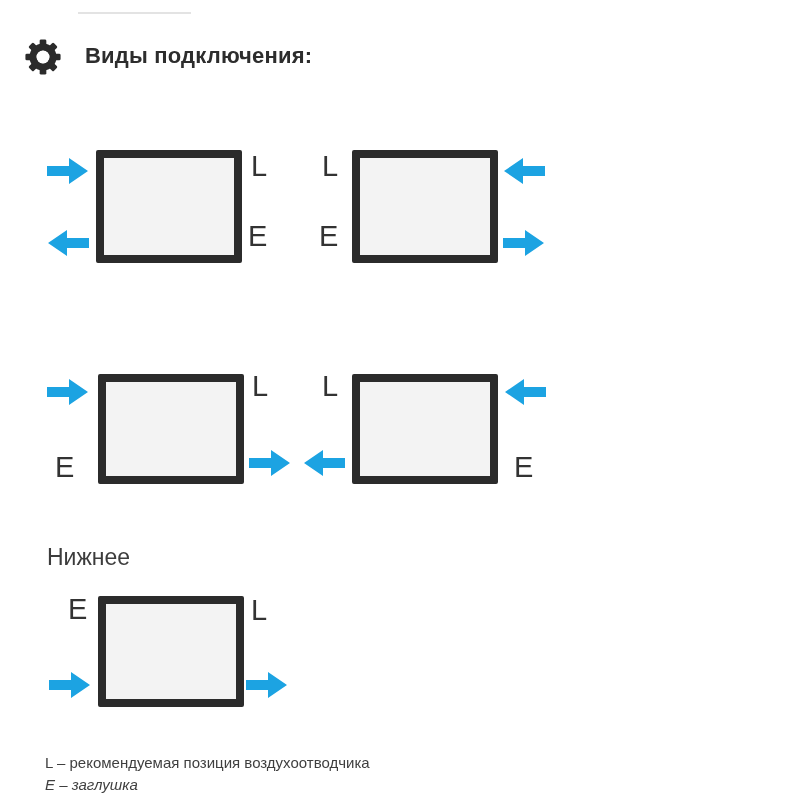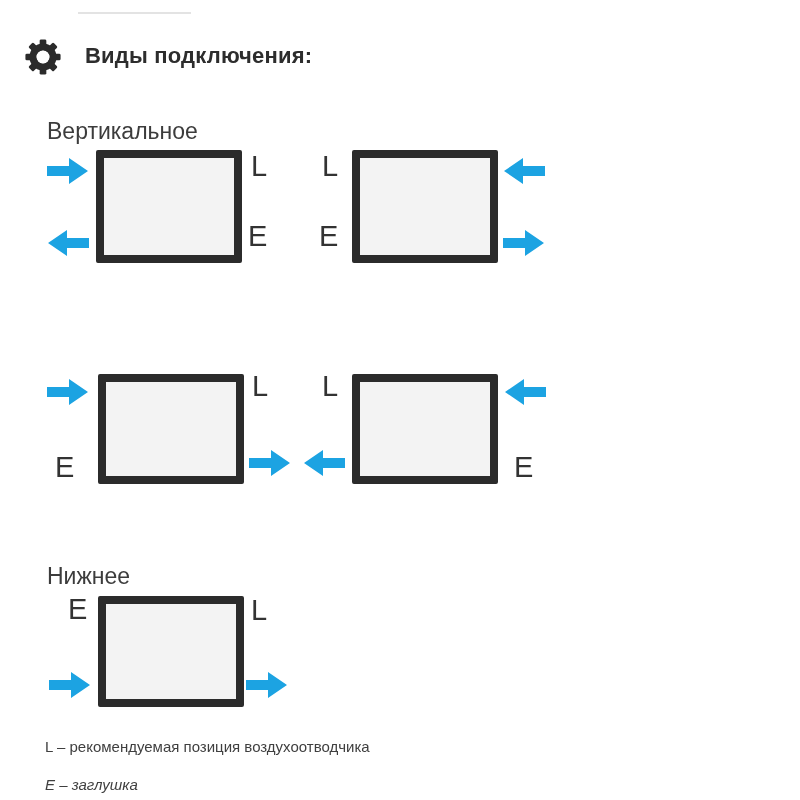--- a/index.html
+++ b/index.html
@@ -37,21 +37,21 @@
     font-size: 22px; font-weight: 700; color: #2d2d2d; line-height: 1.2;
     letter-spacing: 0.2px;
   }
   
   .heading {
     position: absolute;
     font-size: 23px; font-weight: 400; color: #3c3c3c; line-height: 1;
   }
   .h-s1 { left: 47px; top: 108px; }
   .h-s2 { left: 47px; top: 330px; }
-  .h-s3 { left: 47px; top: 553px; }
+  .h-s3 { left: 47px; top: 534px; }
   
   .radiator {
     position: absolute;
     box-sizing: border-box;
     border: 8px solid #2b2b2b;
     background: #f3f3f3;
     border-radius: 2px;
     width: 146px;
   }
   .r-1a { left: 96px;  top: 138px; height: 113px; }
@@ -86,21 +86,21 @@
   .a-2a-out { left: 249px; top: 437px; }
   .a-2b-out { left: 303px; top: 437px; }
   .a-2b-in  { left: 504px; top: 366px; }
   .a-3-in   { left: 49px;  top: 659px; }
   .a-3-out  { left: 246px; top: 659px; }
   
   .legend-line {
     position: absolute;
     font-size: 15px; color: #3f3f3f; line-height: 1.2;
   }
-  .lg-1 { left: 45px; top: 726px; }
+  .lg-1 { left: 45px; top: 742px; }
   .lg-2 { left: 45px; top: 764px; font-style: italic; }
 </style>
 </head>
 <body>
 
 <div id="canvas">
 
   <div class="crop-top"></div>
 
   <span class="hdr-icon">
@@ -114,21 +114,20 @@
         <rect x="16.5" y="1.5" width="7" height="8" rx="1.5" transform="rotate(225 20 20)"></rect>
         <rect x="16.5" y="1.5" width="7" height="8" rx="1.5" transform="rotate(270 20 20)"></rect>
         <rect x="16.5" y="1.5" width="7" height="8" rx="1.5" transform="rotate(315 20 20)"></rect>
       </g>
       <circle cx="20" cy="20" r="10.5" fill="none" stroke="#2b2b2b" stroke-width="7.5"></circle>
       <circle cx="20" cy="20" r="6.7" fill="#ffffff"></circle>
     </svg>
   </span>
   <h1 class="hdr-title" style="margin:0;">Виды подключения:</h1>
 
-  <div class="heading h-s1">Вертикальное</div>
 
   <span class="arrow a-1a-in">
     <svg viewBox="0 0 42 28">
         <polygon points="0,9 22,9 22,1 41,14 22,27 22,19 0,19" fill="#1CA3E2"></polygon>
       </svg>
   </span>
   <span class="arrow left a-1a-out">
     <svg viewBox="0 0 42 28">
         <polygon points="0,9 22,9 22,1 41,14 22,27 22,19 0,19" fill="#1CA3E2"></polygon>
       </svg>

